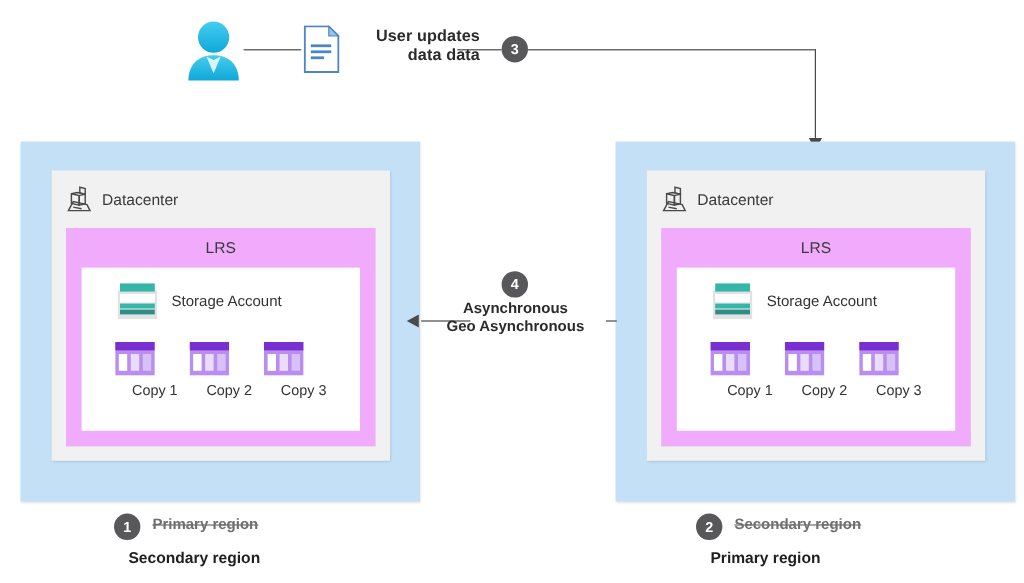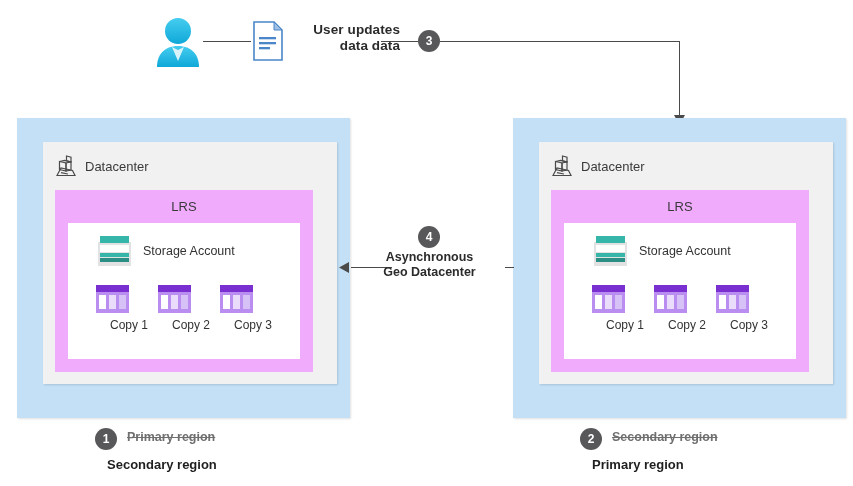--- a/index.html
+++ b/index.html
@@ -88,21 +88,20 @@
   .region.right { left: 513px; }
 
   .datacenter {
     position: absolute;
     left: 26px;
     top: 24px;
     width: 282px;
     height: 242px;
     background: #f1f1f1;
     box-shadow: 1px 1px 2px rgba(0,0,0,.14);
-    padding-left: 12px;
   }
   .dc-header {
     position: absolute;
     left: 12px;
     top: 12px;
     display: flex;
     align-items: center;
     gap: 8px;
   }
   .dc-icon { width: 22px; height: 24px; display:block; }
@@ -433,21 +432,21 @@
   <div class="line-h" style="left:505px; top:267px; width:9px;"></div>
   <div class="line-h" style="left:351px; top:267px; width:41px;"></div>
   <svg style="position:absolute; left:338px; top:261px;" width="16" height="14" aria-hidden="true">
     <path d="M1 6.5 L11 1 L11 12 Z" fill="#4a4a4a"></path>
   </svg>
 
   <div class="badge" style="left:418px; top:226px;">4</div>
 
   <div class="repl-label">
     <div>Asynchronous</div>
-    <div>Geo Datacenter</div>
+    <div>Geo Asynchronous</div>
   </div>
 
   <div class="caption left">
     <div class="cap-row">
       <div class="cap-badge">1</div>
       <div class="cap-texts">
         <div class="cap-old">Primary region</div>
       </div>
     </div>
     <div class="cap-new">Secondary region</div>

